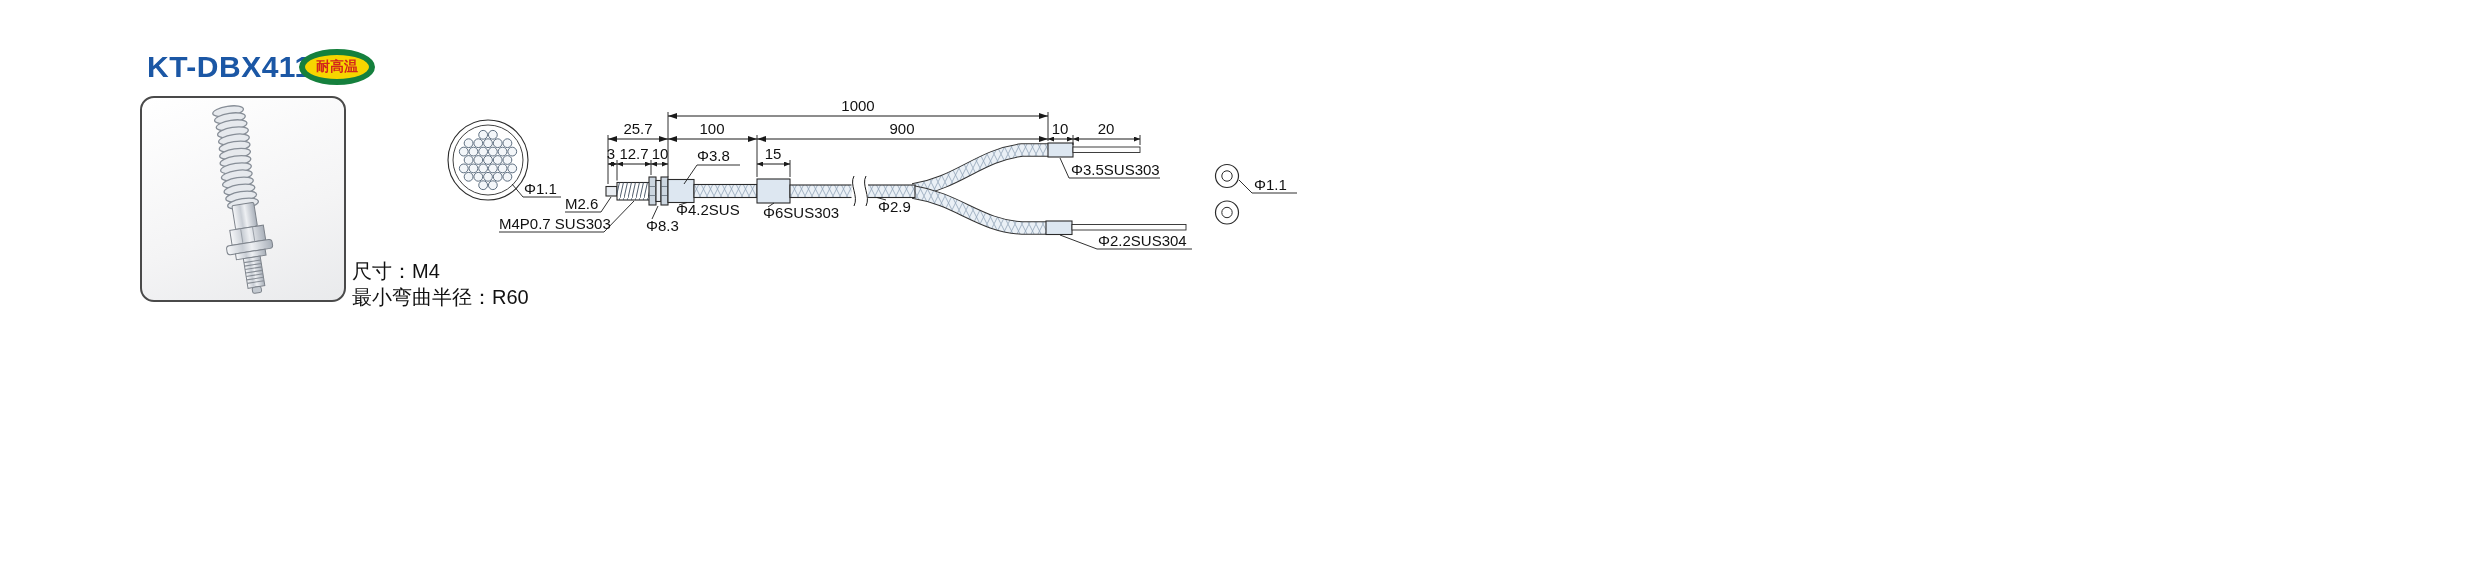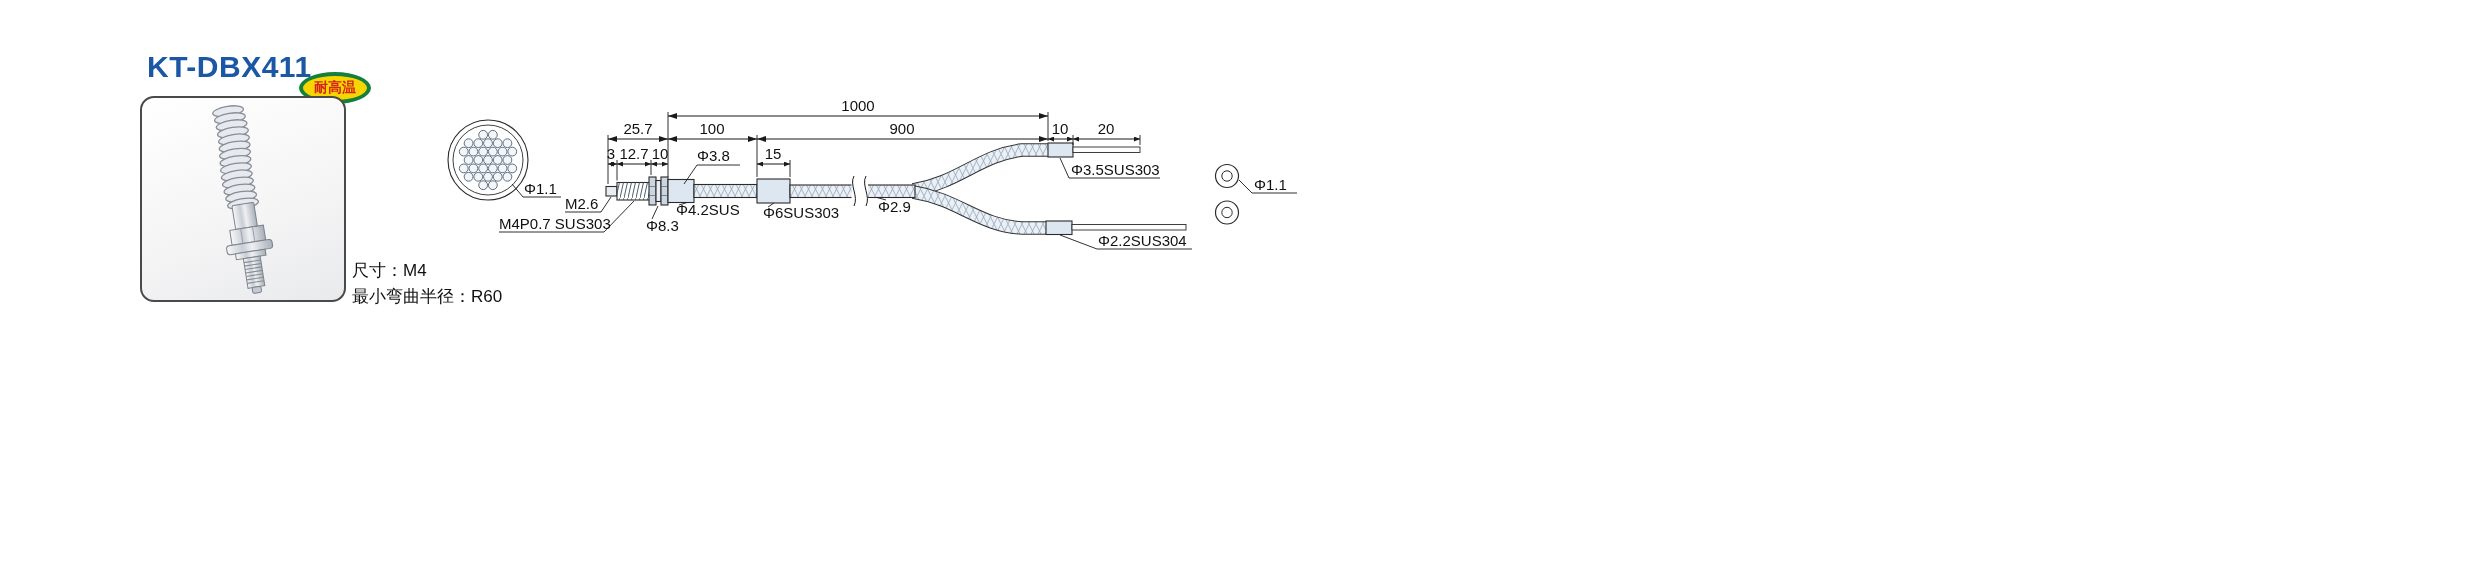--- a/index.html
+++ b/index.html
@@ -7,33 +7,33 @@
     width:2480px; height:574px; background:#ffffff; position:relative;
     font-family:"Liberation Sans", sans-serif; color:#111;
   }
   .abs { position:absolute; }
   
   .title {
     left:147px; top:50px; font-size:30px; font-weight:bold; color:#1b57a5;
     letter-spacing:0.5px;
   }
   .badge {
-    left:299px; top:72px; width:64px; height:24px; background:#f7d500;
-    border:4px solid #15803d; border-radius:50%;
+    left:299px; top:49px; width:64px; height:24px; background:#f7d500;
+    border:6px solid #15803d; border-radius:50%;
     display:flex; align-items:center; justify-content:center;
     color:#d3261b; font-size:14px; font-weight:bold; white-space:nowrap;
   }
   
   .photo-frame {
     left:140px; top:96px; width:202px; height:202px;
     border:2.5px solid #4a4a4a; border-radius:14px;
     background:linear-gradient(160deg,#ffffff 0%, #f4f4f5 60%, #e9eaec 100%);
     overflow:hidden;
   }
-  .specs { left:352px; top:258px; font-size:17px; line-height:26px; }
+  .specs { left:352px; top:258px; font-size:20px; line-height:26px; }
   
   svg text { font-family:"Liberation Sans", sans-serif; fill:#111; }
   .dt { font-size:15px; text-anchor:middle; }
   .lt { font-size:15px; }
   .dl  { stroke:#1a1a1a; stroke-width:1; fill:none; }
   .ext { stroke:#1a1a1a; stroke-width:0.9; fill:none; }
   .ldr { stroke:#1a1a1a; stroke-width:0.9; fill:none; }
   .part { stroke:#2b2b2b; stroke-width:1.1; }
   [data-name="fiber-bundle-dots"] circle { fill:#f3f6f9; stroke:#5d6e80; stroke-width:1; }
   [data-name="coil-cable"] ellipse { fill:#e6e9ed; stroke:#878e97; stroke-width:1.3; }

